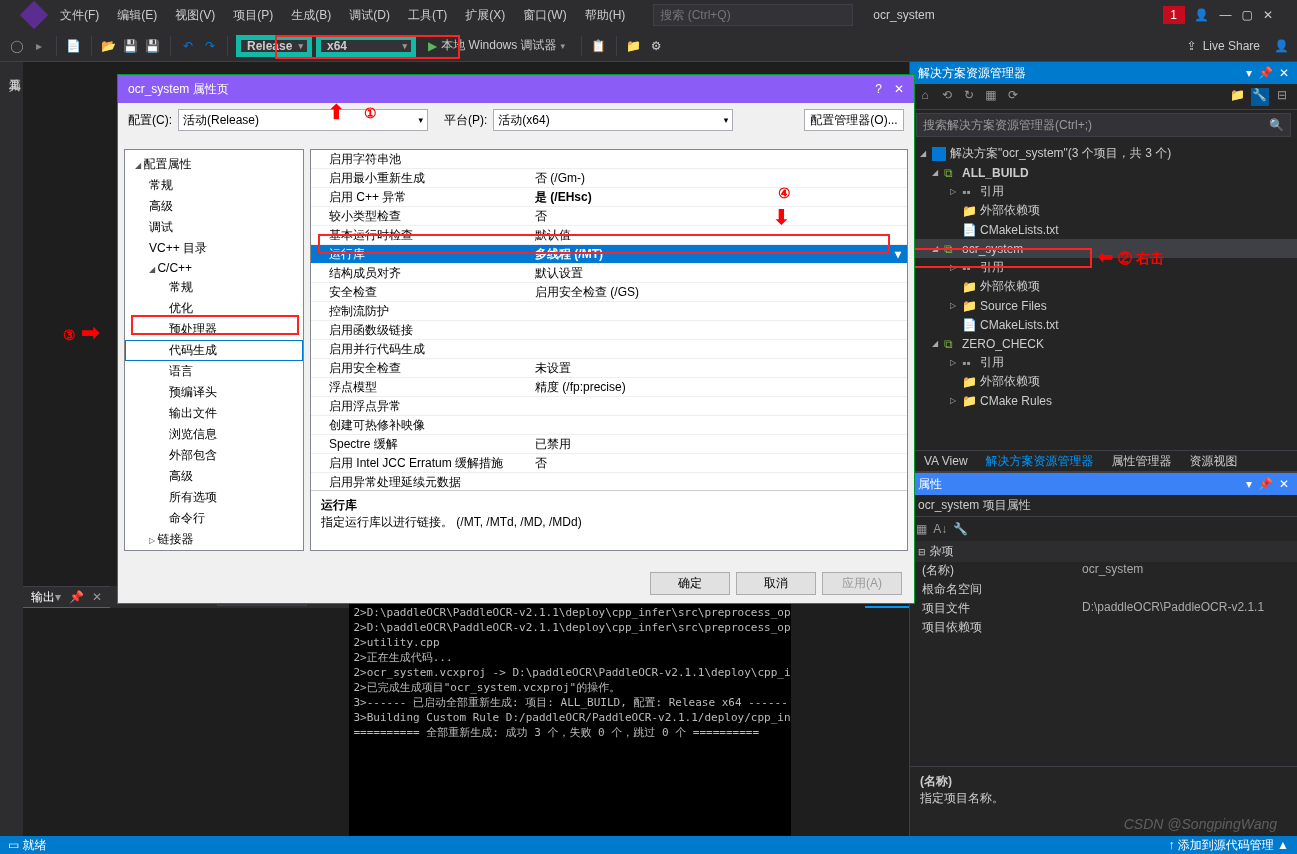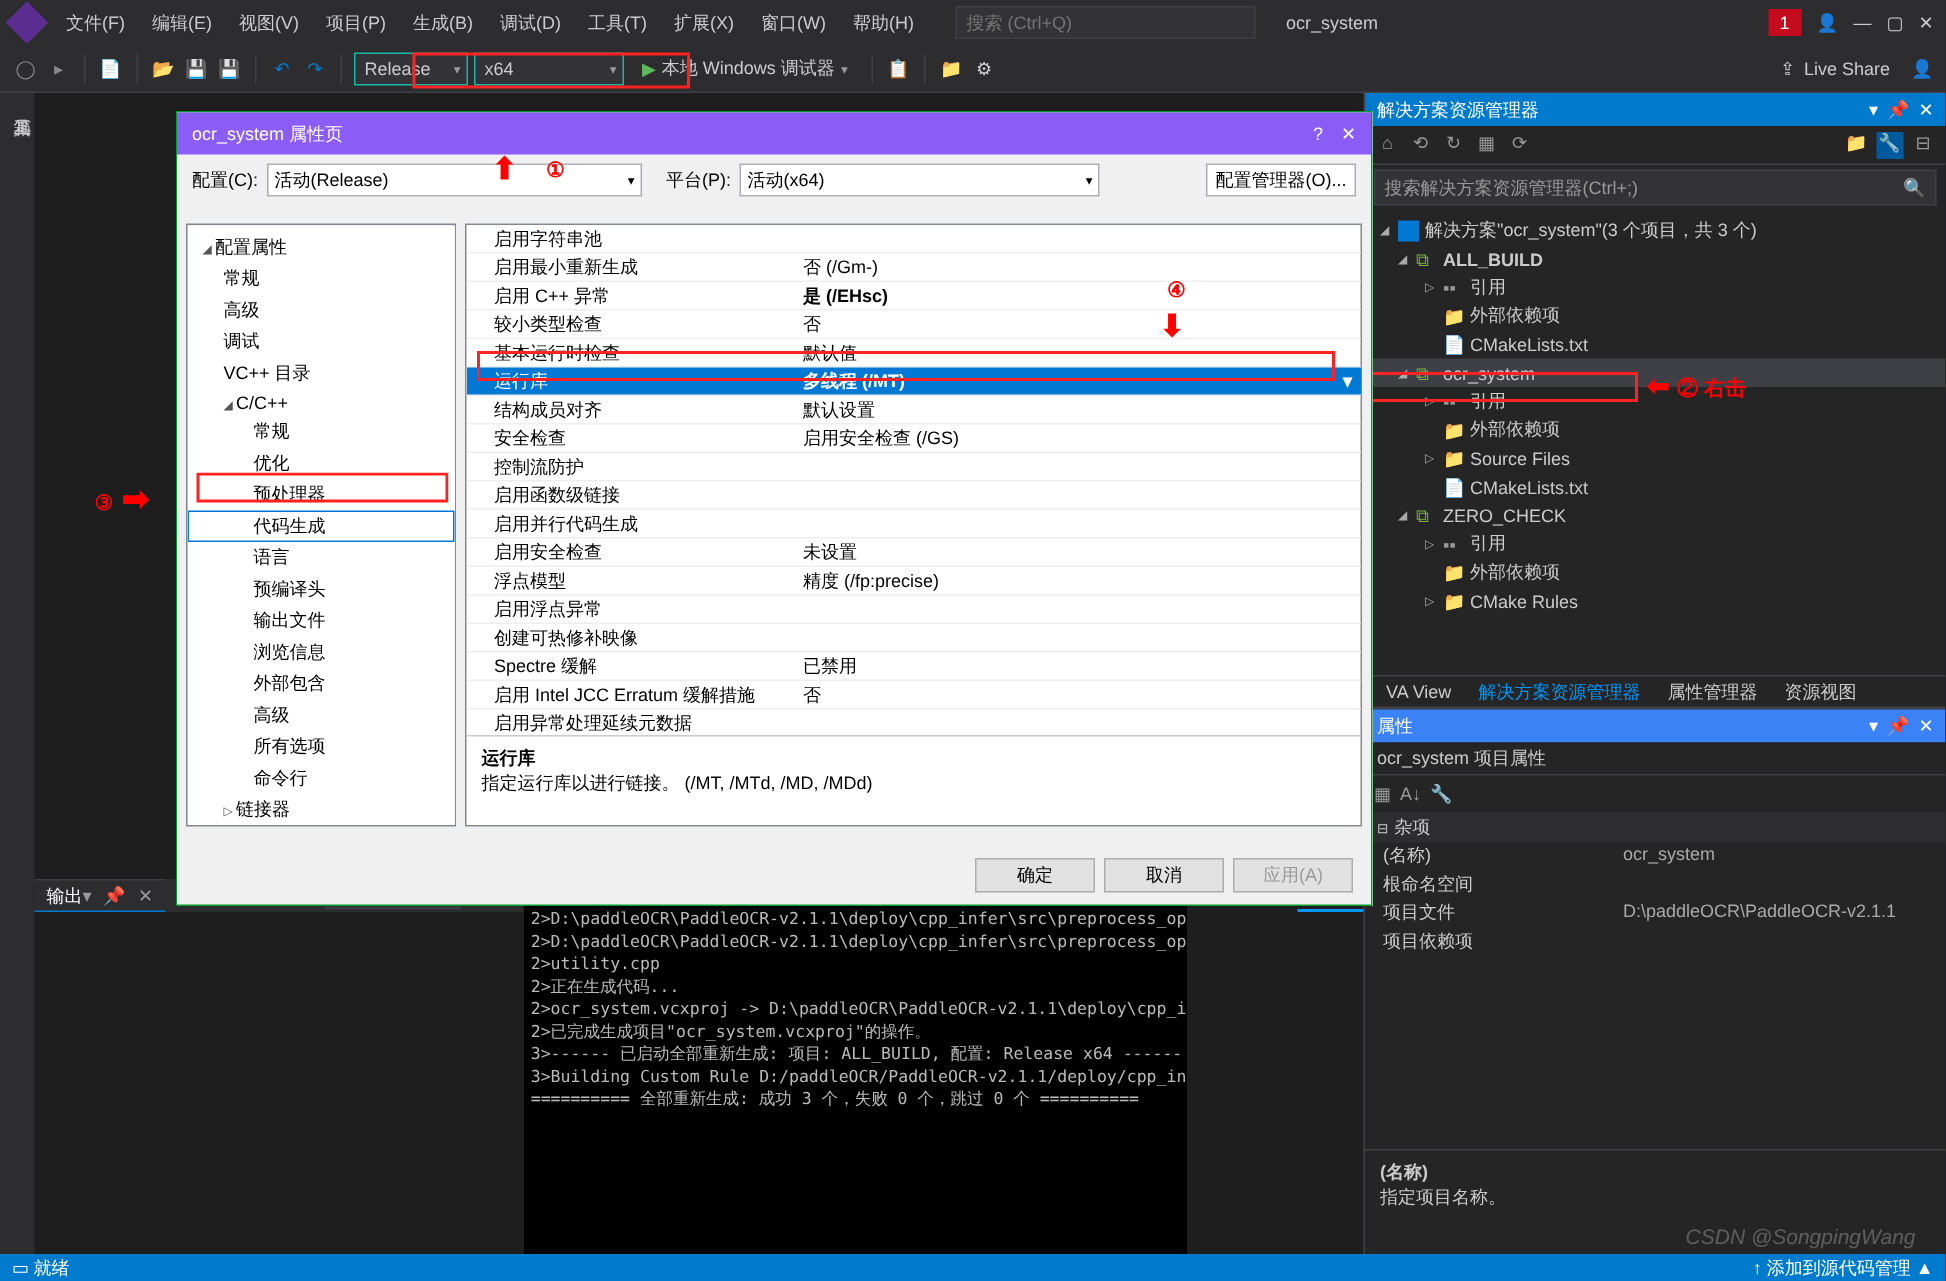--- a/index.html
+++ b/index.html
@@ -1,32 +1,32 @@
 <!DOCTYPE html>
 <html><head>
 <meta charset="utf-8">
 <style>
 * { margin:0; padding:0; box-sizing:border-box; font-family:"Microsoft YaHei","Segoe UI",sans-serif; font-size:12px; }
 body { background:#2d2d30; color:#ccc; width:1297px; height:854px; overflow:hidden; position:relative; }
 
 
-.titlebar { height:30px; background:#2d2d30; display:flex; align-items:center; padding:0 8px; }
+.titlebar { height:30px; background:#2d2d30; display:flex; align-items:center; padding:0 24px; }
 .vs-logo { width:20px; height:20px; background:#5c2d91; transform:rotate(45deg); margin-right:8px; }
 .menubar { display:flex; gap:2px; }
 .menubar span { padding:4px 8px; cursor:pointer; }
 .searchbox { margin-left:20px; width:200px; height:22px; background:#333337; border:1px solid #3f3f46; padding:0 6px; color:#999; }
 .project-name-top { margin-left:20px; color:#ccc; }
 .win-controls { margin-left:auto; display:flex; align-items:center; gap:10px; }
 .badge1 { width:22px; height:18px; background:#c50c1e; color:#fff; text-align:center; line-height:18px; }
 
 
 .toolbar { height:32px; background:#2d2d30; display:flex; align-items:center; padding:0 8px; gap:4px; border-bottom:1px solid #3f3f46; }
 .tb-btn { width:18px; height:18px; display:inline-flex; align-items:center; justify-content:center; }
 .tb-sep { width:1px; height:20px; background:#3f3f46; margin:0 4px; }
-.combo { height:22px; background:#333337; border:1px solid #14b8a6; padding:0 18px 0 6px; position:relative; display:flex; align-items:center; }
+.combo { height:22px; background:#333337; border:5px solid #14b8a6; padding:0 18px 0 6px; position:relative; display:flex; align-items:center;font-weight:bold; }
 .combo::after { content:"▾"; position:absolute; right:4px; color:#999; font-size:9px; }
 .red-rect1 { position:absolute; border:2px solid #f22; left:275px; top:35px; width:185px; height:24px; pointer-events:none; }
 .debug-btn { display:flex; align-items:center; gap:4px; padding:0 8px; }
 .play-icon { color:#5CB85C; }
 .liveshare { margin-left:auto; display:flex; align-items:center; gap:6px; color:#ccc; }
 
 
 .main { display:flex; height:calc(100% - 62px - 18px); }
 
 

